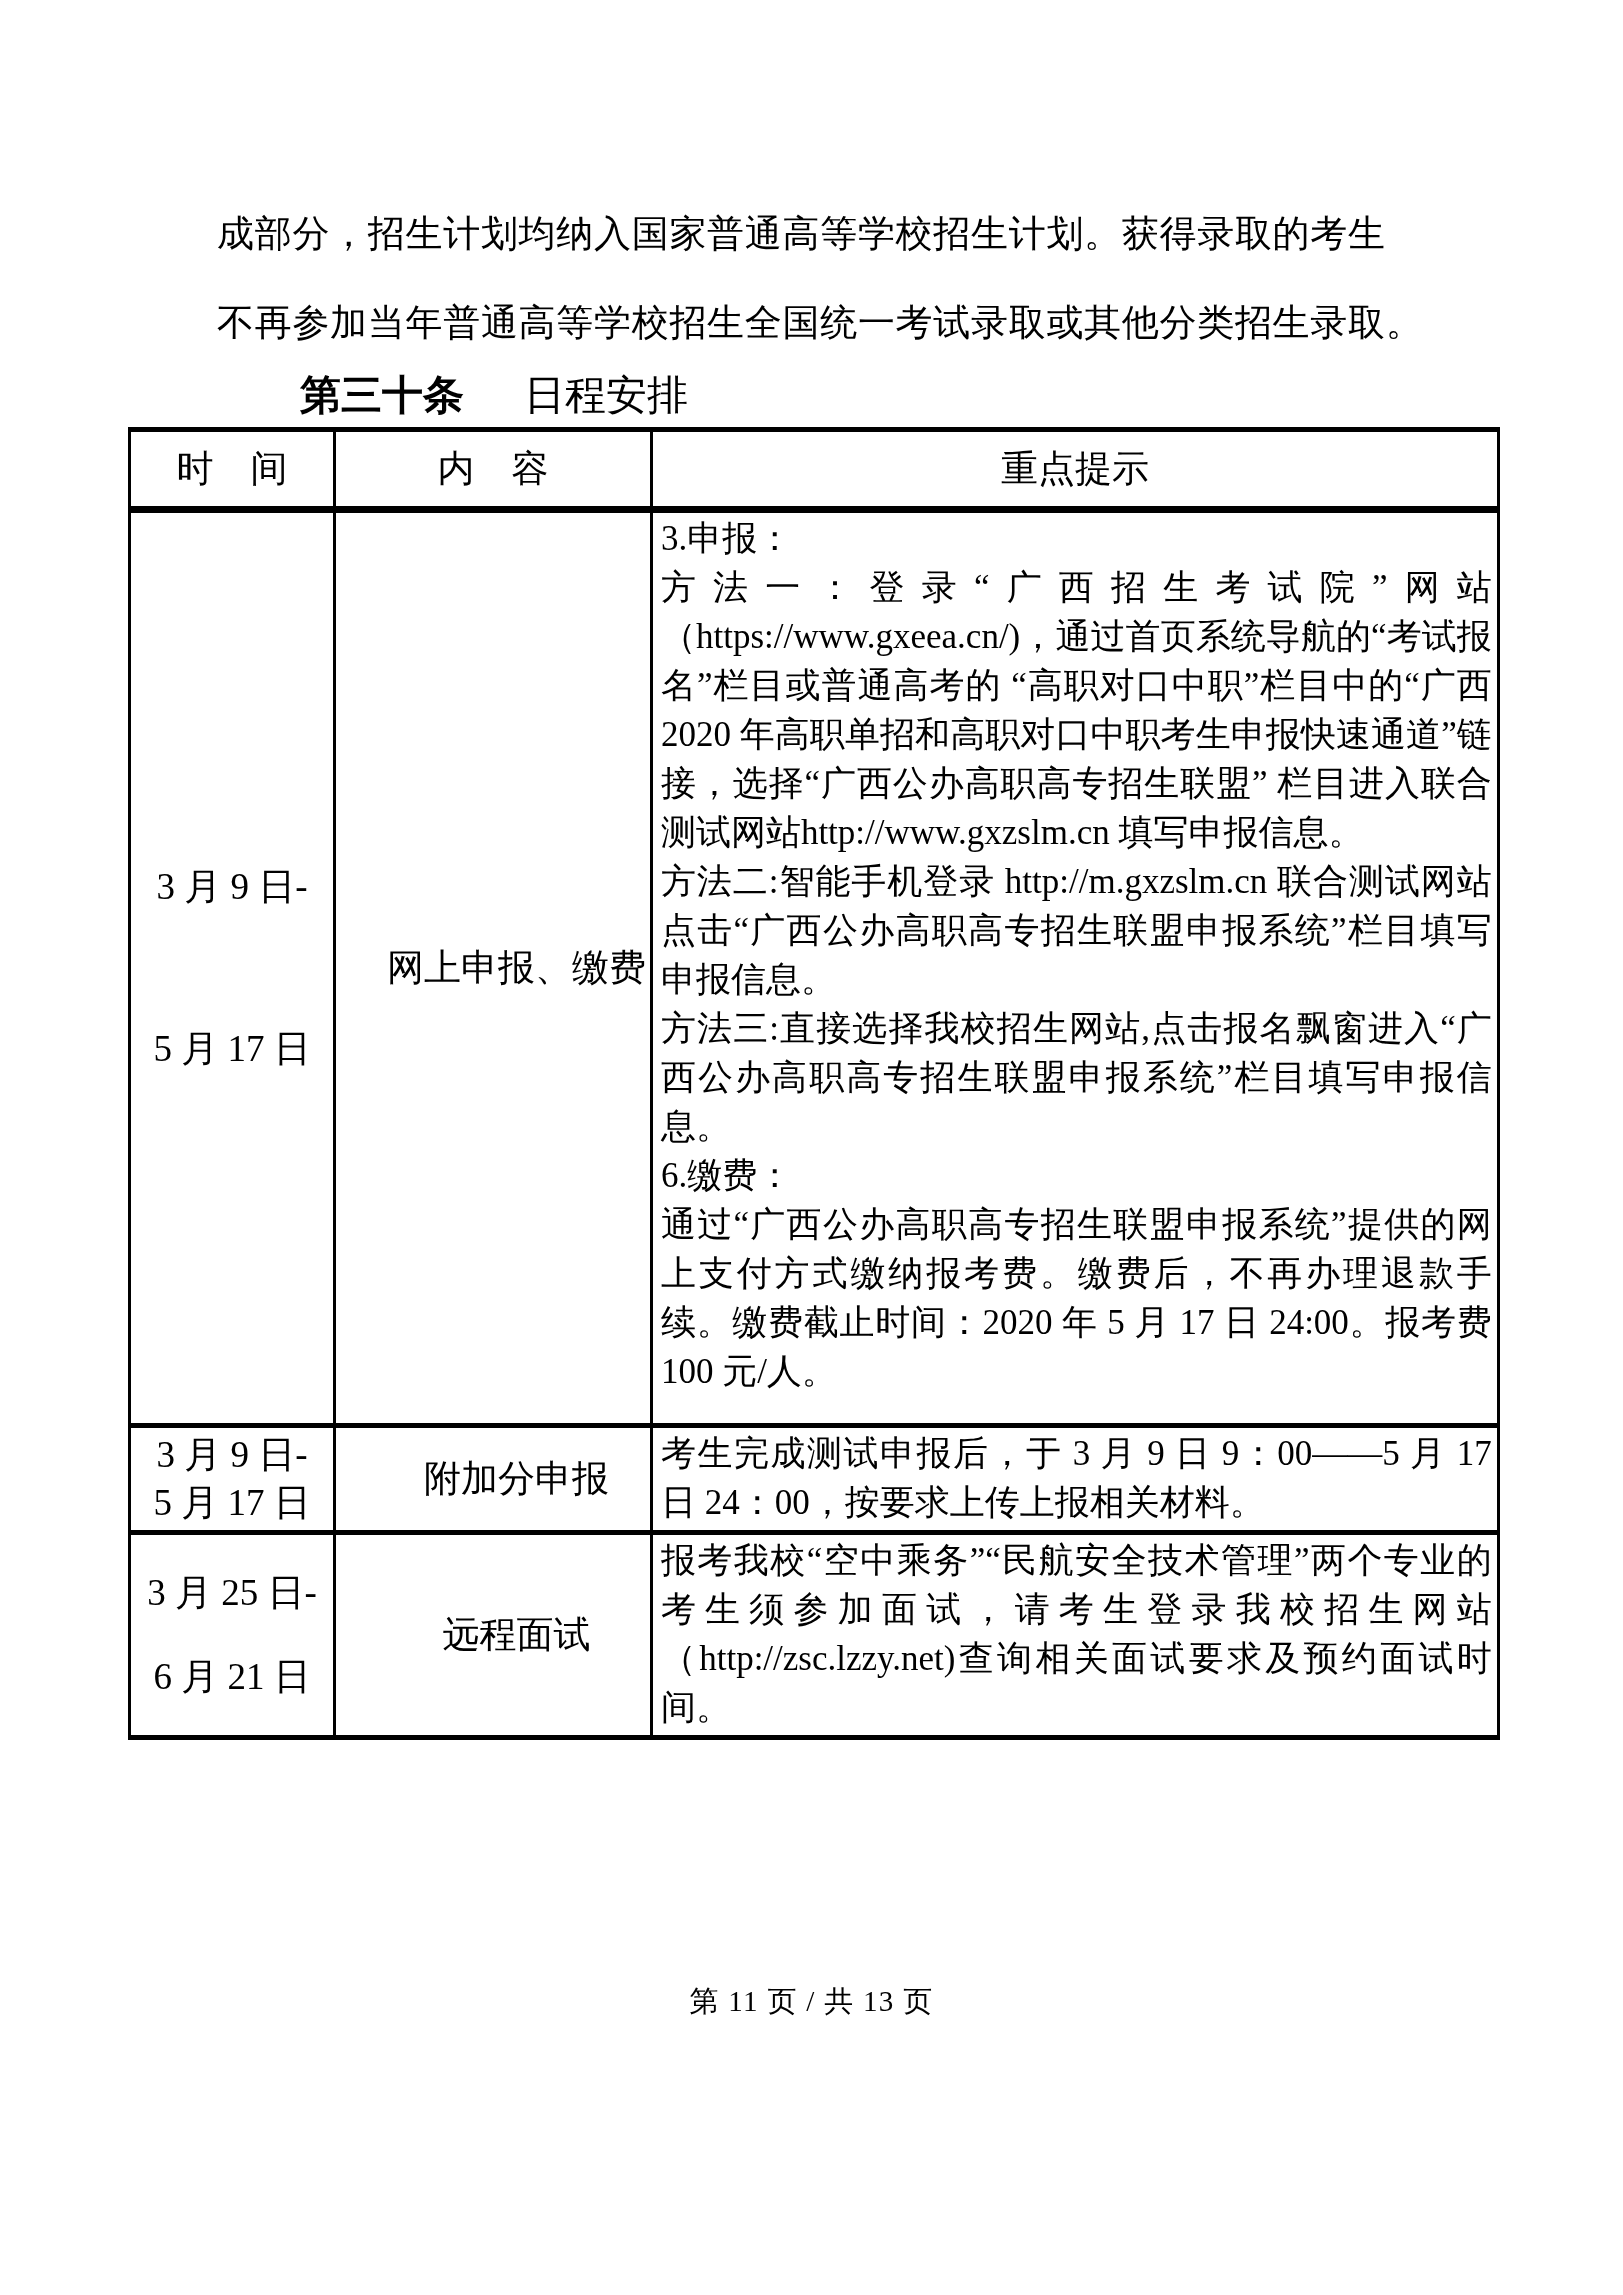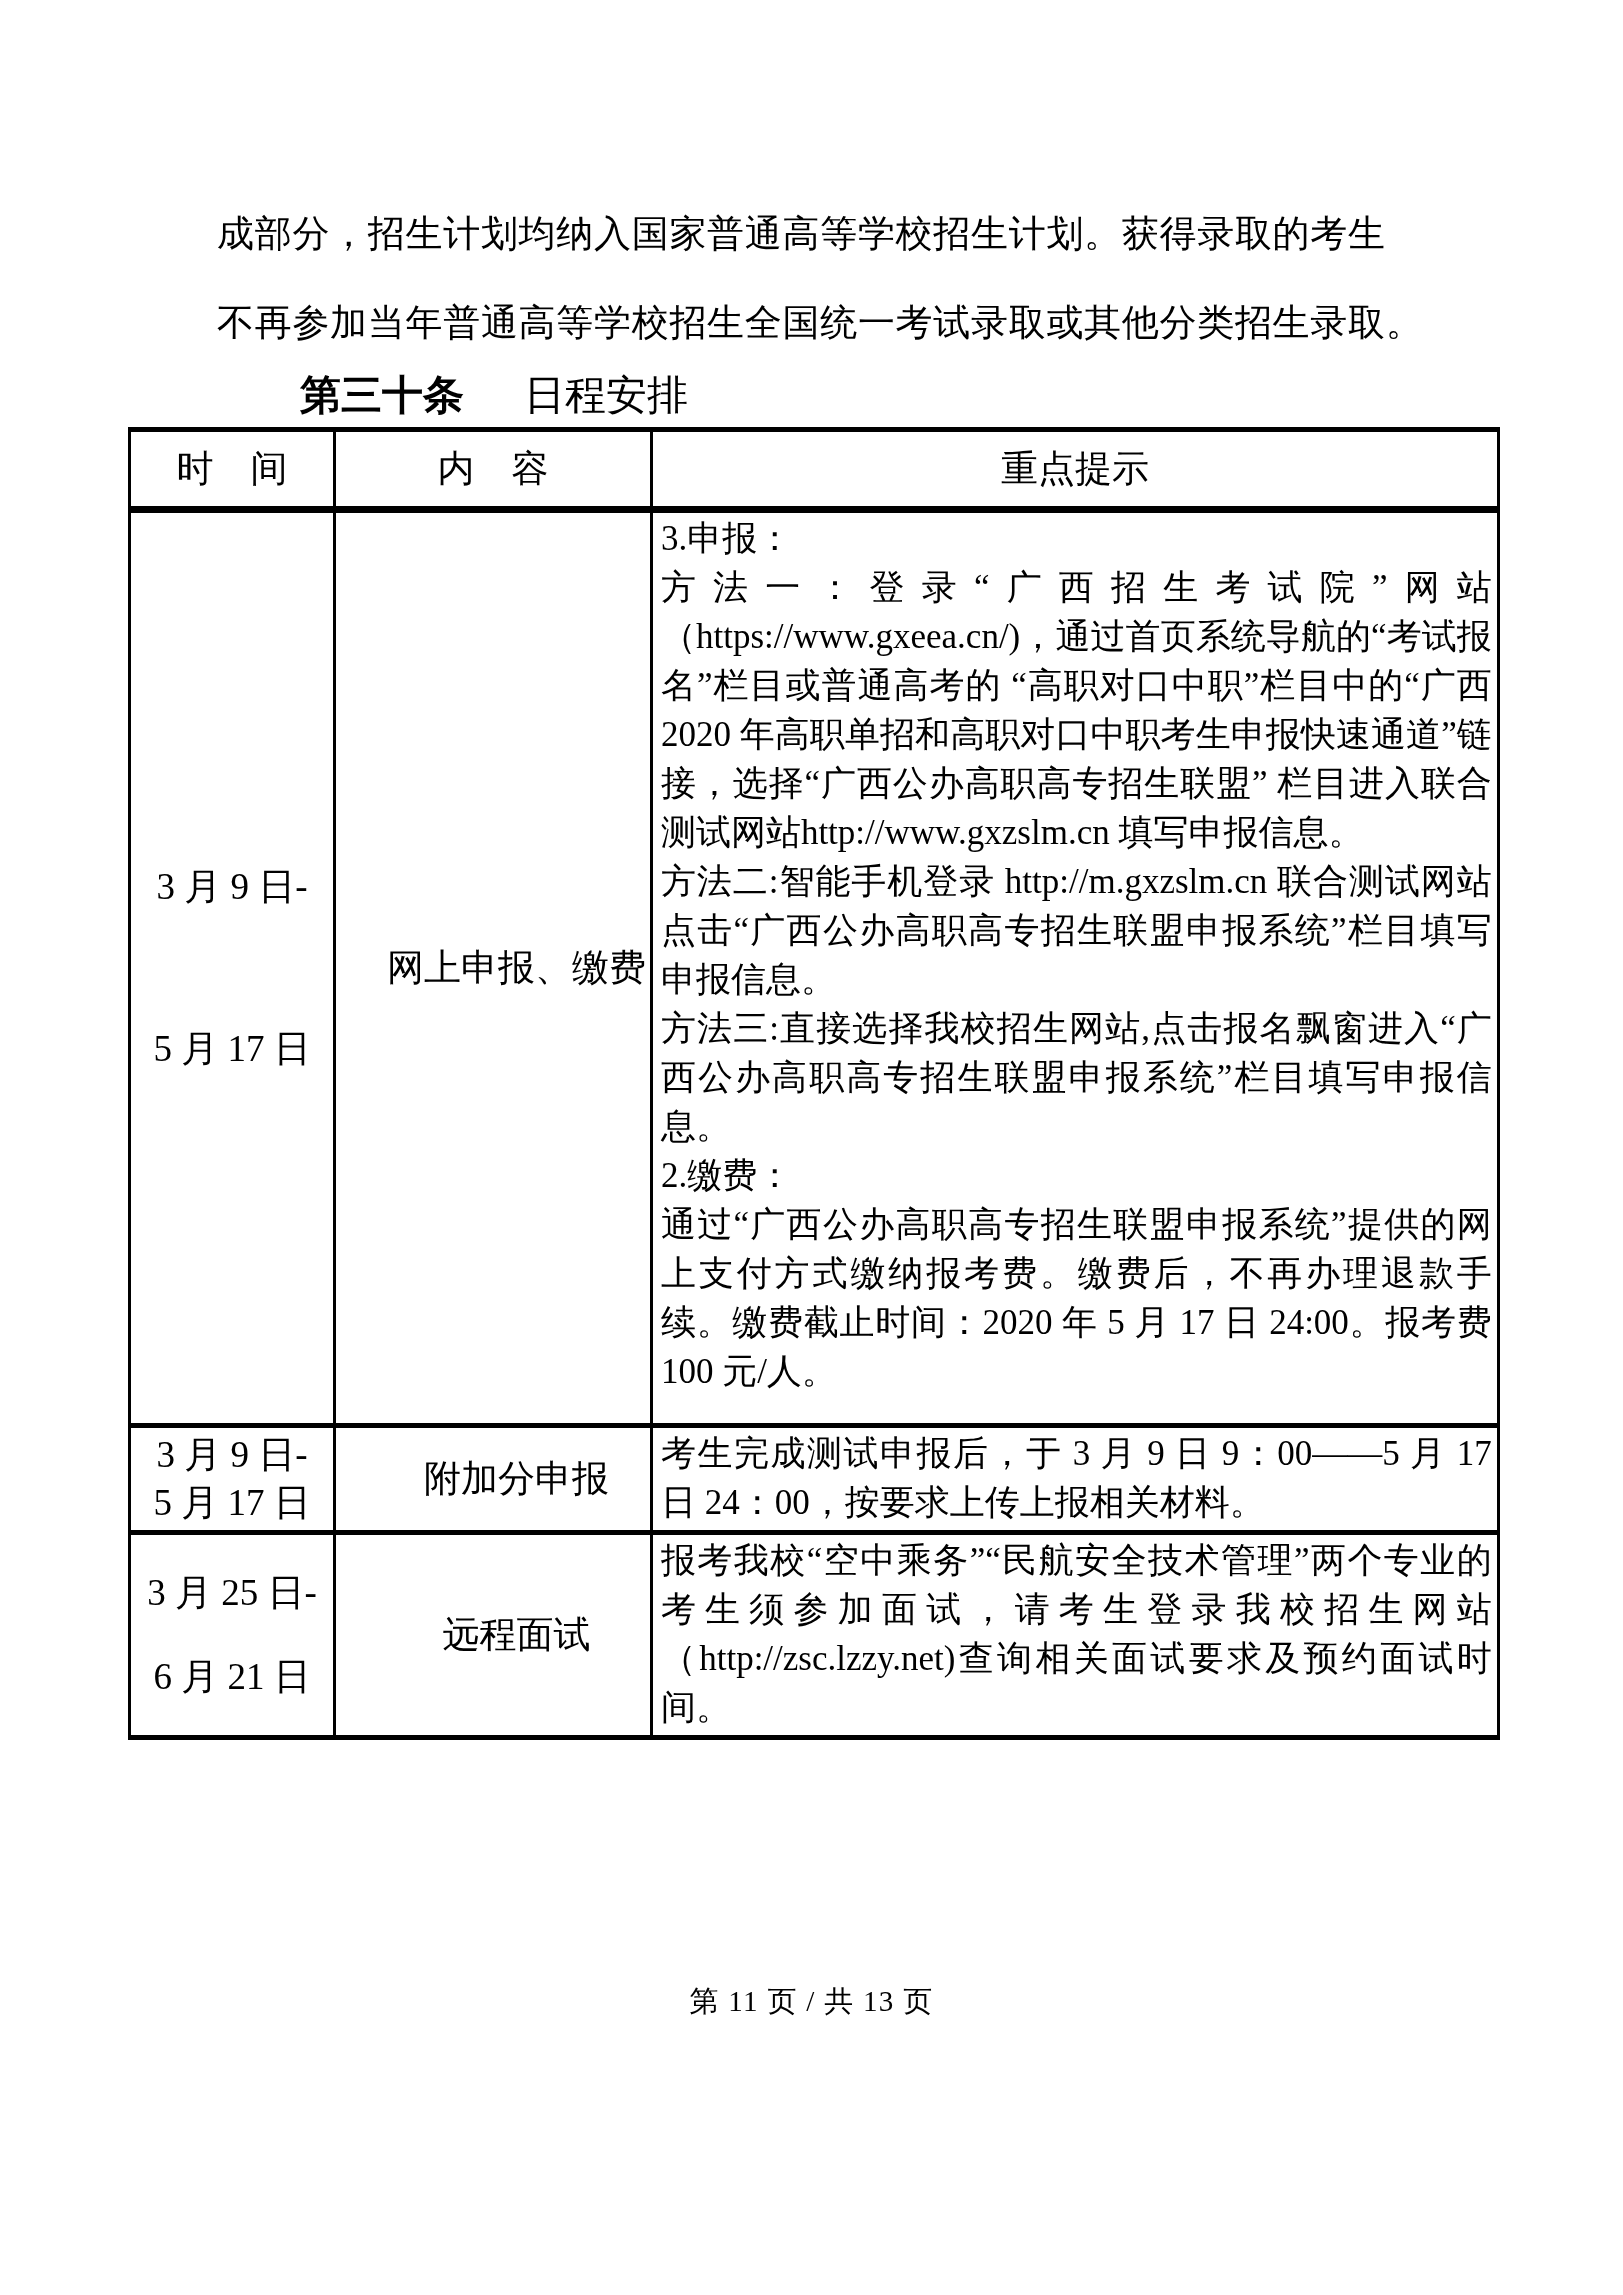--- a/index.html
+++ b/index.html
@@ -134,21 +134,21 @@
         <td class="time-cell">
           <div class="time-line">3 月 9 日-</div>
           <div class="time-line gap-lg">5 月 17 日</div>
         </td>
         <td class="content-cell">网上申报、缴费</td>
         <td class="notes-cell">
           <p>3.申报：</p>
           <p>方法一：登录“广西招生考试院”网站（https://www.gxeea.cn/)，通过首页系统导航的“考试报名”栏目或普通高考的 “高职对口中职”栏目中的“广西 2020 年高职单招和高职对口中职考生申报快速通道”链接，选择“广西公办高职高专招生联盟” 栏目进入联合测试网站http://www.gxzslm.cn 填写申报信息。</p>
           <p>方法二:智能手机登录 http://m.gxzslm.cn 联合测试网站点击“广西公办高职高专招生联盟申报系统”栏目填写申报信息。</p>
           <p>方法三:直接选择我校招生网站,点击报名飘窗进入“广西公办高职高专招生联盟申报系统”栏目填写申报信息。</p>
-          <p>2.缴费：</p>
+          <p>6.缴费：</p>
           <p>通过“广西公办高职高专招生联盟申报系统”提供的网上支付方式缴纳报考费。缴费后，不再办理退款手续。缴费截止时间：2020 年 5 月 17 日 24:00。报考费 100 元/人。</p>
         </td>
       </tr>
       <tr class="r2">
         <td class="time-cell">
           <div class="time-line">3 月 9 日-</div>
           <div class="time-line">5 月 17 日</div>
         </td>
         <td class="content-cell">附加分申报</td>
         <td class="notes-cell">

